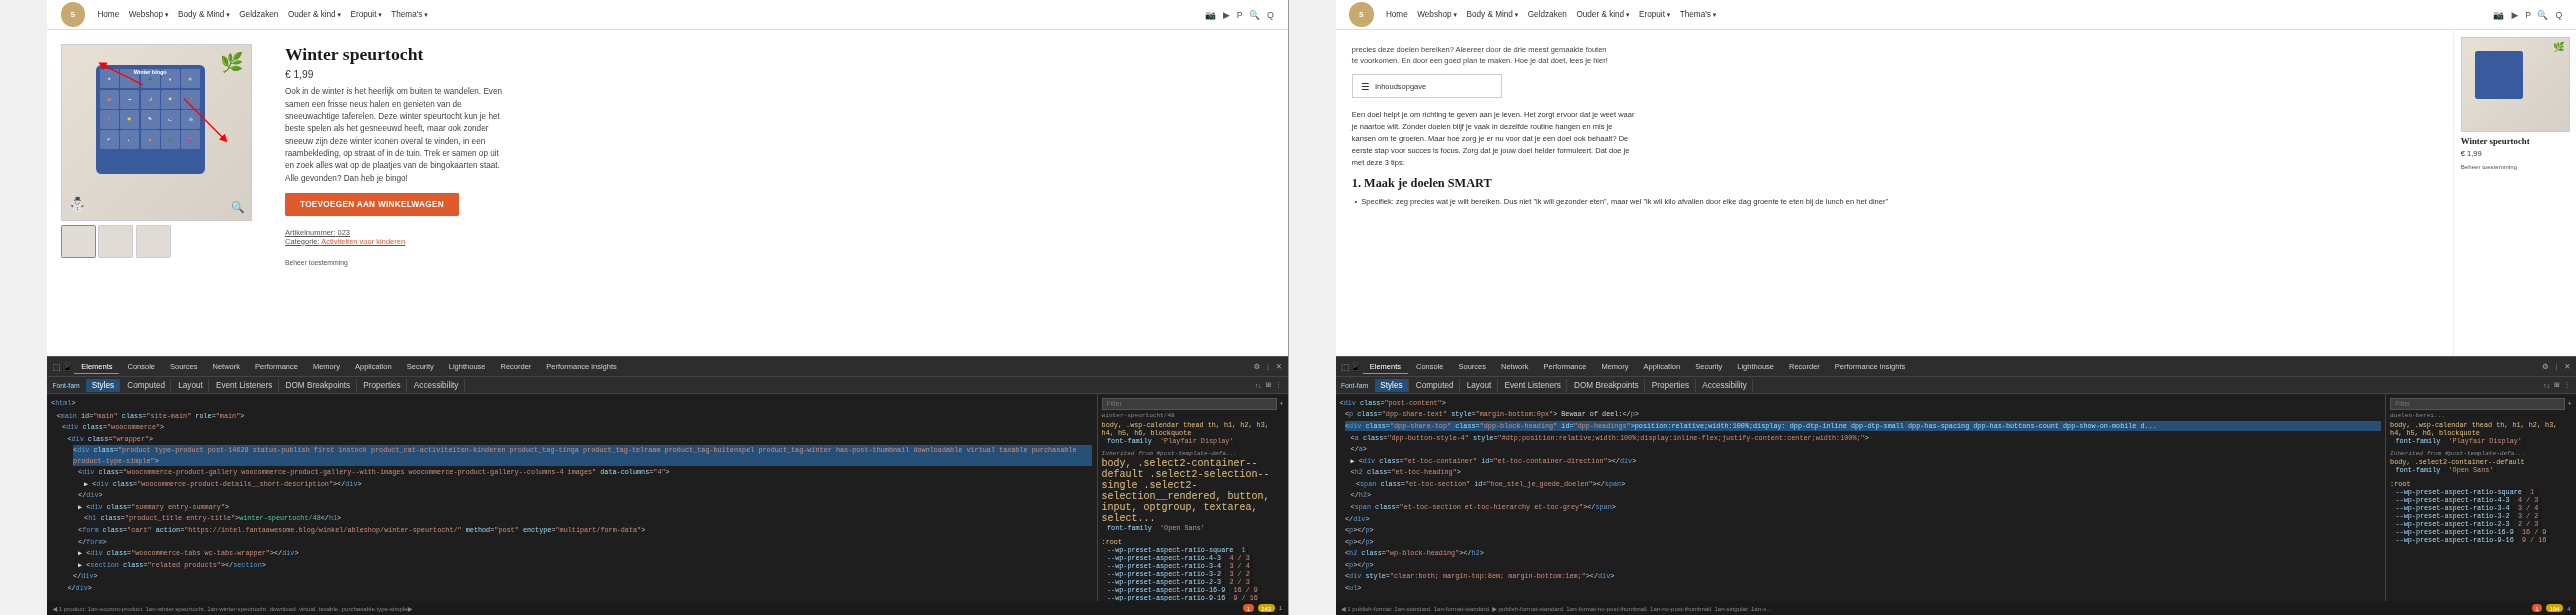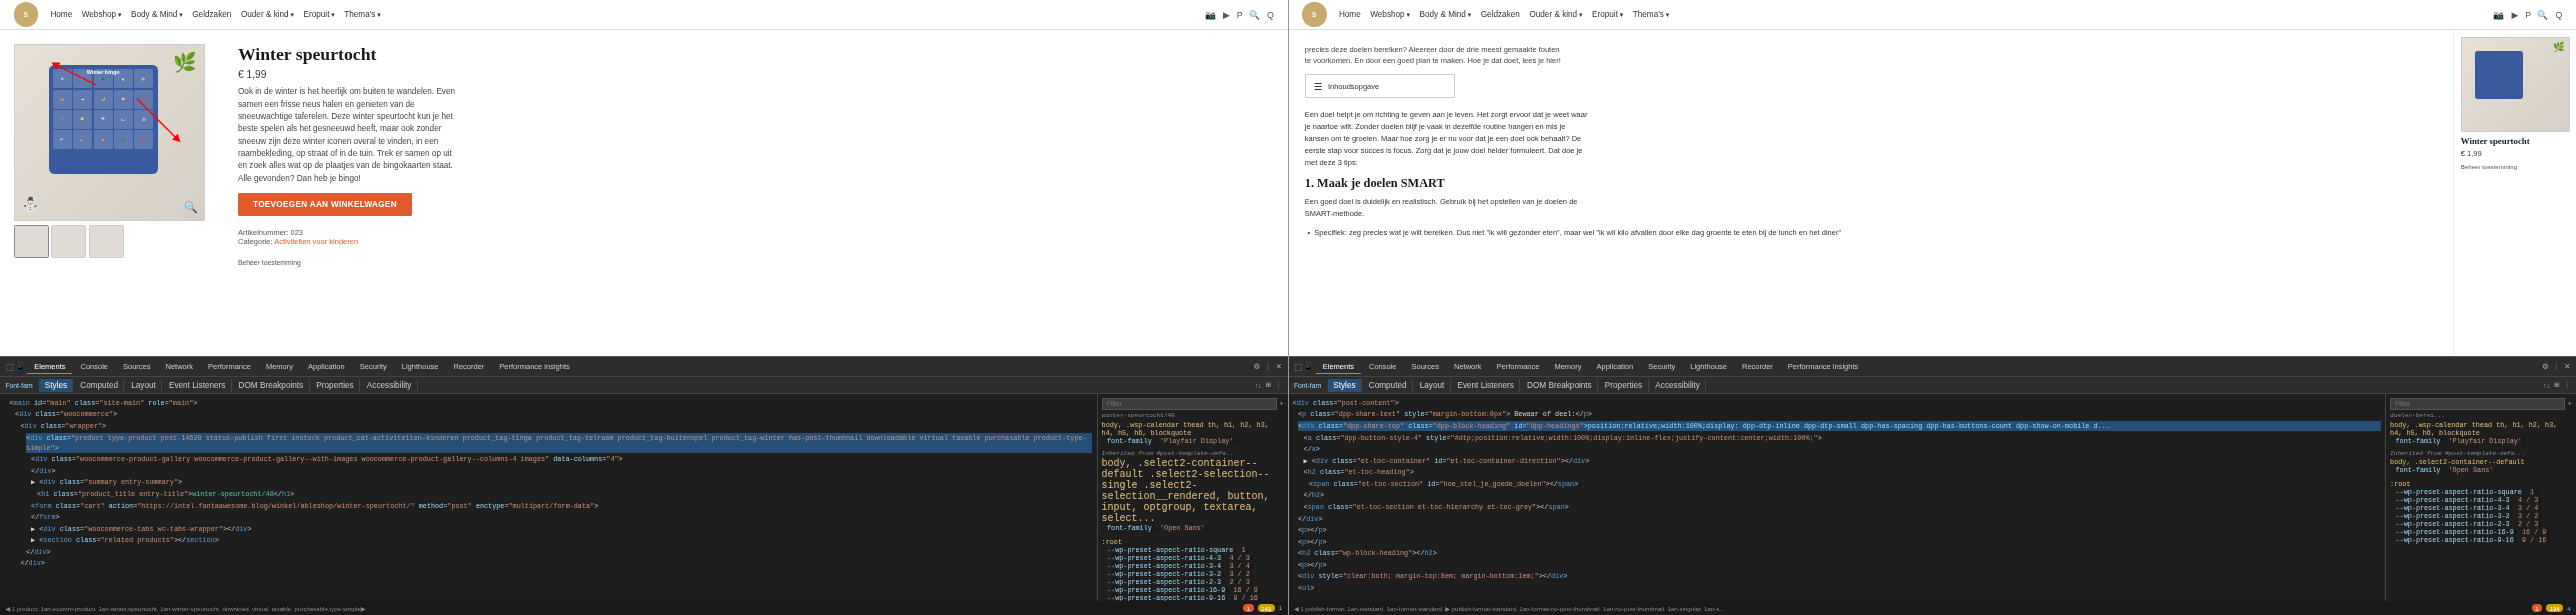--- a/index.html
+++ b/index.html
@@ -15,21 +15,21 @@
       width: 24.5px; height: 24.5px; border-radius: 50%; background: #c8a96e;
       display: flex; align-items: center; justify-content: center;
       font-size: 6.8px; color: #fff; font-weight: bold; flex-shrink: 0;
     }
     .nav-links { display: flex; gap: 9.5px; align-items: center; font-size: 8.2px; color: #333; }
     .nav-links span { cursor: pointer; white-space: nowrap; }
     .nav-links span.with-arrow::after { content: ' ▾'; font-size: 6.8px; }
     .nav-icons { display: flex; gap: 6.8px; margin-left: auto; font-size: 8.8px; color: #555; }
 
     
-    .panel { display: flex; flex-direction: column; flex: 1; min-width: 0; border-right: 0.7px solid #999; overflow: hidden; }
+    .panel { display: flex; flex-direction: column; flex: 1; min-width: 0; border-right: 0.7px solid #999; overflow: hidden; padding-left: 47px; }
 
     
     .page-content { display: flex; flex: 1; overflow: hidden; background: #fff; }
 
     
     .product-area { display: flex; padding: 13.6px; gap: 13.6px; flex: 1; overflow: hidden; }
     .product-image-wrap { position: relative; width: 204px; flex-shrink: 0; }
     .product-image-wrap .img-placeholder {
       width: 191px; height: 177px; background: linear-gradient(135deg, #e8e0d5 0%, #d5cfc7 100%);
       border: 0.7px solid #ccc; display: flex; align-items: center; justify-content: center;
@@ -54,21 +54,21 @@
     
     .product-info { flex: 1; padding: 0 6.8px; }
     .product-title { font-size: 17.7px; font-weight: bold; color: #1a1a1a; font-family: Georgia, serif; margin-bottom: 4.1px; }
     .product-price { font-size: 10.2px; color: #333; margin-bottom: 6.8px; }
     .product-desc { font-size: 8.2px; color: #444; line-height: 1.5; margin-bottom: 8.2px; max-width: 218px; }
     .add-to-cart-btn {
       background: #e05a2b; color: #fff; border: none; padding: 6.8px 15px;
       font-size: 8.2px; font-weight: bold; cursor: pointer; text-transform: uppercase;
       letter-spacing: 0.3px; border-radius: 1.4px; margin-bottom: 6.8px;
     }
-    .product-meta { font-size: 7.5px; color: #555; margin-top: 5.4px; }
+    .product-meta { font-size: 7.5px; color: #555; margin-top: 5.4px; text-decoration: underline; }
     .product-meta a { color: #e05a2b; text-decoration: none; }
 
     
     .devtools { height: 259px; background: #1e1e1e; flex-shrink: 0; display: flex; flex-direction: column; border-top: 1.4px solid #555; }
     .devtools-toolbar { 
       display: flex; align-items: center; background: #2d2d2d; height: 20.4px;
       padding: 0 5.4px; gap: 1.4px; border-bottom: 0.7px solid #444;
     }
     .devtools-tab {
       padding: 2.7px 6.8px; font-size: 7.5px; color: #ccc; cursor: pointer;
@@ -251,25 +251,27 @@
       <span class="styles-panel-tab">Accessibility</span>
       <span style="margin-left:auto; display:flex; gap:4.1px; align-items:center;">
         <span style="font-size:6.8px; color:#aaa;">↑↓</span>
         <span style="font-size:6.8px; color:#aaa;">⊞</span>
         <span style="font-size:6.8px; color:#aaa;">⋮</span>
       </span>
     </div>
 
     <div class="devtools-content">
       <div class="devtools-html">
+        <div style="color:#d4d4d4; font-size:6.8px; margin-bottom:2.7px;">&lt;<span style="color:#569cd6;">html</span>&gt;</div>
         <div style="color:#d4d4d4; font-size:6.8px; margin-bottom:1.4px; margin-left:5.4px;">&lt;<span style="color:#569cd6;">main</span> <span style="color:#9cdcfe;">id</span>=<span style="color:#ce9178;">"main"</span> <span style="color:#9cdcfe;">class</span>=<span style="color:#ce9178;">"site-main"</span> <span style="color:#9cdcfe;">role</span>=<span style="color:#ce9178;">"main"</span>&gt;</div>
         <div style="color:#d4d4d4; font-size:6.8px; margin-bottom:1.4px; margin-left:11px;">&lt;<span style="color:#569cd6;">div</span> <span style="color:#9cdcfe;">class</span>=<span style="color:#ce9178;">"woocommerce"</span>&gt;</div>
         <div style="color:#d4d4d4; font-size:6.8px; margin-bottom:1.4px; margin-left:16.3px;">&lt;<span style="color:#569cd6;">div</span> <span style="color:#9cdcfe;">class</span>=<span style="color:#ce9178;">"wrapper"</span>&gt;</div>
         <div class="selected" style="color:#9cdcfe; font-size:6.8px; margin-bottom:1.4px; margin-left:22px;">&lt;<span style="color:#569cd6;">div</span> <span style="color:#9cdcfe;">class</span>=<span style="color:#ce9178;">"product type-product post-14628 status-publish first instock product_cat-activiteiten-kinderen product_tag-tinga product_tag-telraam product_tag-buitenspel product_tag-winter has-post-thumbnail downloadable virtual taxable purchasable product-type-simple"</span>&gt;</div>
         <div style="color:#d4d4d4; font-size:6.8px; margin-bottom:1.4px; margin-left:27px;">&lt;<span style="color:#569cd6;">div</span> <span style="color:#9cdcfe;">class</span>=<span style="color:#ce9178;">"woocommerce-product-gallery woocommerce-product-gallery--with-images woocommerce-product-gallery--columns-4 images"</span> <span style="color:#9cdcfe;">data-columns</span>=<span style="color:#ce9178;">"4"</span>&gt;</div>
+        <div style="color:#d4d4d4; font-size:6.8px; margin-bottom:1.4px; margin-left:33px;">▶ &lt;<span style="color:#569cd6;">div</span> <span style="color:#9cdcfe;">class</span>=<span style="color:#ce9178;">"woocommerce-product-details__short-description"</span>&gt;&lt;/<span style="color:#569cd6;">div</span>&gt;</div>
         <div style="color:#d4d4d4; font-size:6.8px; margin-bottom:1.4px; margin-left:27px;">&lt;/<span style="color:#569cd6;">div</span>&gt;</div>
         <div style="color:#d4d4d4; font-size:6.8px; margin-bottom:1.4px; margin-left:27px;">▶ &lt;<span style="color:#569cd6;">div</span> <span style="color:#9cdcfe;">class</span>=<span style="color:#ce9178;">"summary entry-summary"</span>&gt;</div>
         <div style="color:#d4d4d4; font-size:6.8px; margin-bottom:1.4px; margin-left:33px;">&lt;<span style="color:#569cd6;">h1</span> <span style="color:#9cdcfe;">class</span>=<span style="color:#ce9178;">"product_title entry-title"</span>&gt;<span style="color:#4ec9b0;">winter-speurtocht/48</span>&lt;/<span style="color:#569cd6;">h1</span>&gt;</div>
         <div style="color:#d4d4d4; font-size:6.8px; margin-bottom:1.4px; margin-left:27px;">&lt;<span style="color:#569cd6;">form</span> <span style="color:#9cdcfe;">class</span>=<span style="color:#ce9178;">"cart"</span> <span style="color:#9cdcfe;">action</span>=<span style="color:#ce9178;">"https://intel.fantaawesome.blog/winkel/ableshop/winter-speurtocht/"</span> <span style="color:#9cdcfe;">method</span>=<span style="color:#ce9178;">"post"</span> <span style="color:#9cdcfe;">enctype</span>=<span style="color:#ce9178;">"multipart/form-data"</span>&gt;</div>
         <div style="color:#d4d4d4; font-size:6.8px; margin-bottom:1.4px; margin-left:27px;">&lt;/<span style="color:#569cd6;">form</span>&gt;</div>
         <div style="color:#d4d4d4; font-size:6.8px; margin-bottom:1.4px; margin-left:27px;">▶ &lt;<span style="color:#569cd6;">div</span> <span style="color:#9cdcfe;">class</span>=<span style="color:#ce9178;">"woocommerce-tabs wc-tabs-wrapper"</span>&gt;&lt;/<span style="color:#569cd6;">div</span>&gt;</div>
         <div style="color:#d4d4d4; font-size:6.8px; margin-bottom:1.4px; margin-left:27px;">▶ &lt;<span style="color:#569cd6;">section</span> <span style="color:#9cdcfe;">class</span>=<span style="color:#ce9178;">"related products"</span>&gt;&lt;/<span style="color:#569cd6;">section</span>&gt;</div>
         <div style="color:#d4d4d4; font-size:6.8px; margin-bottom:1.4px; margin-left:22px;">&lt;/<span style="color:#569cd6;">div</span>&gt;</div>
         <div style="color:#d4d4d4; font-size:6.8px; margin-bottom:1.4px; margin-left:16.3px;">&lt;/<span style="color:#569cd6;">div</span>&gt;</div>
 
@@ -352,21 +354,20 @@
     <div class="blog-content">
       <p class="blog-intro">precies deze doelen bereiken? Aleereer door de drie meest gemaakte fouten te voorkomen. En door een goed plan te maken. Hoe je dat doet, lees je hier!</p>
 
       <div class="toc-box">
         <span class="toc-icon">☰</span>
         <span>Inhoudsopgave</span>
       </div>
 
       <p class="blog-p">Een doel helpt je om richting te geven aan je leven. Het zorgt ervoor dat je weet waar je naartoe wilt. Zonder doelen blijf je vaak in dezelfde routine hangen en mis je kansen om te groeien. Maar hoe zorg je er nu voor dat je een doel ook behaalt? De eerste stap voor succes is focus. Zorg dat je jouw doel helder formuleert. Dat doe je met deze 3 tips:</p>
       <h2 class="blog-h2">1. Maak je doelen SMART</h2>
-      <p class="blog-p">Een goed doel is duidelijk en realistisch. Gebruik bij het opstellen van je doelen de SMART-methode.</p>
       <div class="blog-bullet">Specifiek: zeg precies wat je wilt bereiken. Dus niet "ik will gezonder eten", maar wel "ik wil kilo afvallen door elke dag groente te eten bij de lunch en het diner"</div>
     </div>
 
     <div class="right-sidebar">
       <div class="mini-product-img">
         <div class="mini-bingo"></div>
         <div class="mini-plant">🌿</div>
       </div>
       <div class="mini-title">Winter speurtocht</div>
       <div class="mini-price">€ 1,99</div>

